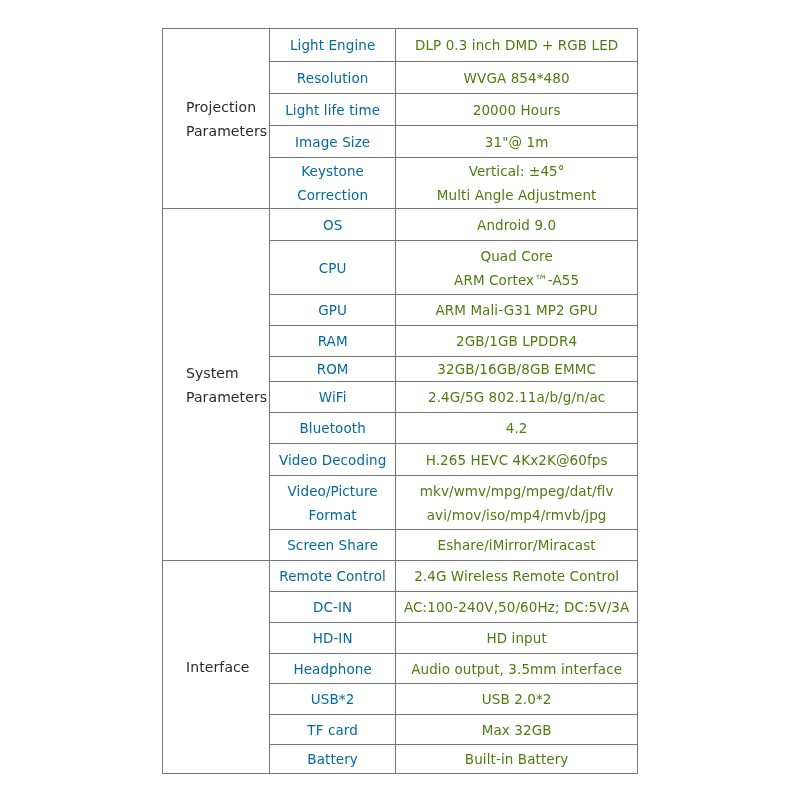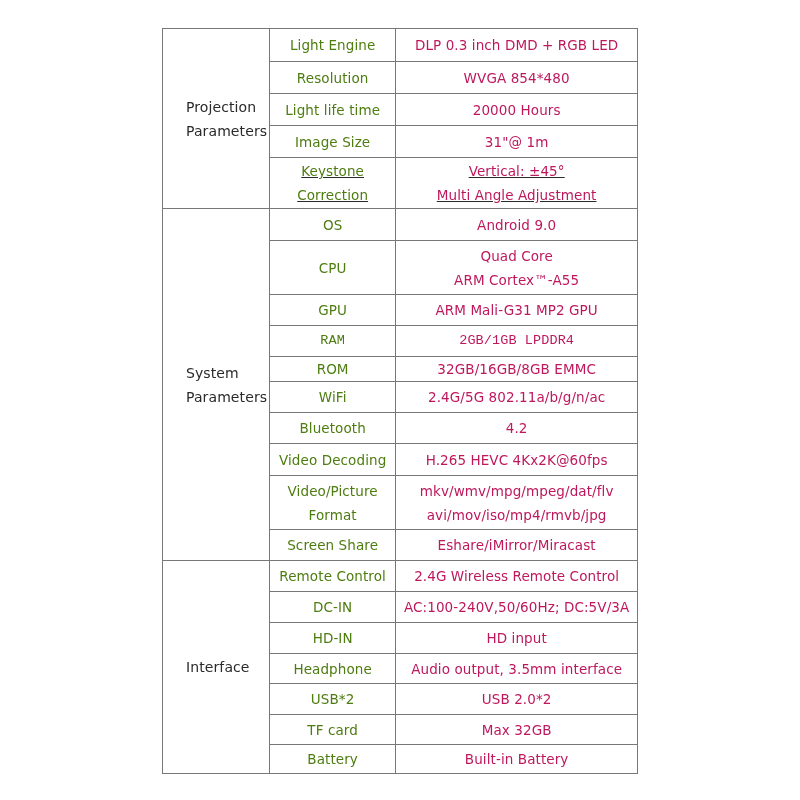--- a/index.html
+++ b/index.html
@@ -9,22 +9,22 @@
     position: absolute; left: 162px; top: 28px;
     border-collapse: collapse; table-layout: fixed;
     font-size: 13.5px; letter-spacing: 0.1px;
   }
   #spec td {
     border: 1px solid #777;
     text-align: center; vertical-align: middle;
     padding: 0 2px; line-height: 24px;
   }
   #spec td.group { text-align: left; padding-left: 23px; font-size: 14px; }
-  #spec td.label { color: #4d7c0f; }
-  #spec td.value { color: #be185d; }
+  #spec td.label { color: #0369a1; }
+  #spec td.value { color: #4d7c0f; }
   .line { display: block; }
 </style>
 </head>
 <body>
 
 <table id="spec">
   <colgroup>
     <col style="width:102px">
     <col style="width:126px">
     <col style="width:242px">
@@ -59,21 +59,21 @@
         </td>
       </tr>
       <tr style="height: 32px;">
         <td class="label">
           <span class="line">Image Size</span>
         </td>
         <td class="value">
           <span class="line">31"@ 1m</span>
         </td>
       </tr>
-      <tr style="height: 51px; text-decoration: underline;">
+      <tr style="height: 51px;">
         <td class="label">
           <span class="line">Keystone</span>
           <span class="line">Correction</span>
         </td>
         <td class="value">
           <span class="line">Vertical: ±45°</span>
           <span class="line">Multi Angle Adjustment</span>
         </td>
       </tr>
       <tr style="height: 32px;">
@@ -98,21 +98,21 @@
         </td>
       </tr>
       <tr style="height: 31px;">
         <td class="label">
           <span class="line">GPU</span>
         </td>
         <td class="value">
           <span class="line">ARM Mali-G31 MP2 GPU</span>
         </td>
       </tr>
-      <tr style="height: 31px; font-family: Liberation Mono, monospace;">
+      <tr style="height: 31px;">
         <td class="label">
           <span class="line">RAM</span>
         </td>
         <td class="value">
           <span class="line">2GB/1GB LPDDR4</span>
         </td>
       </tr>
       <tr style="height: 24px;">
         <td class="label">
           <span class="line">ROM</span>

